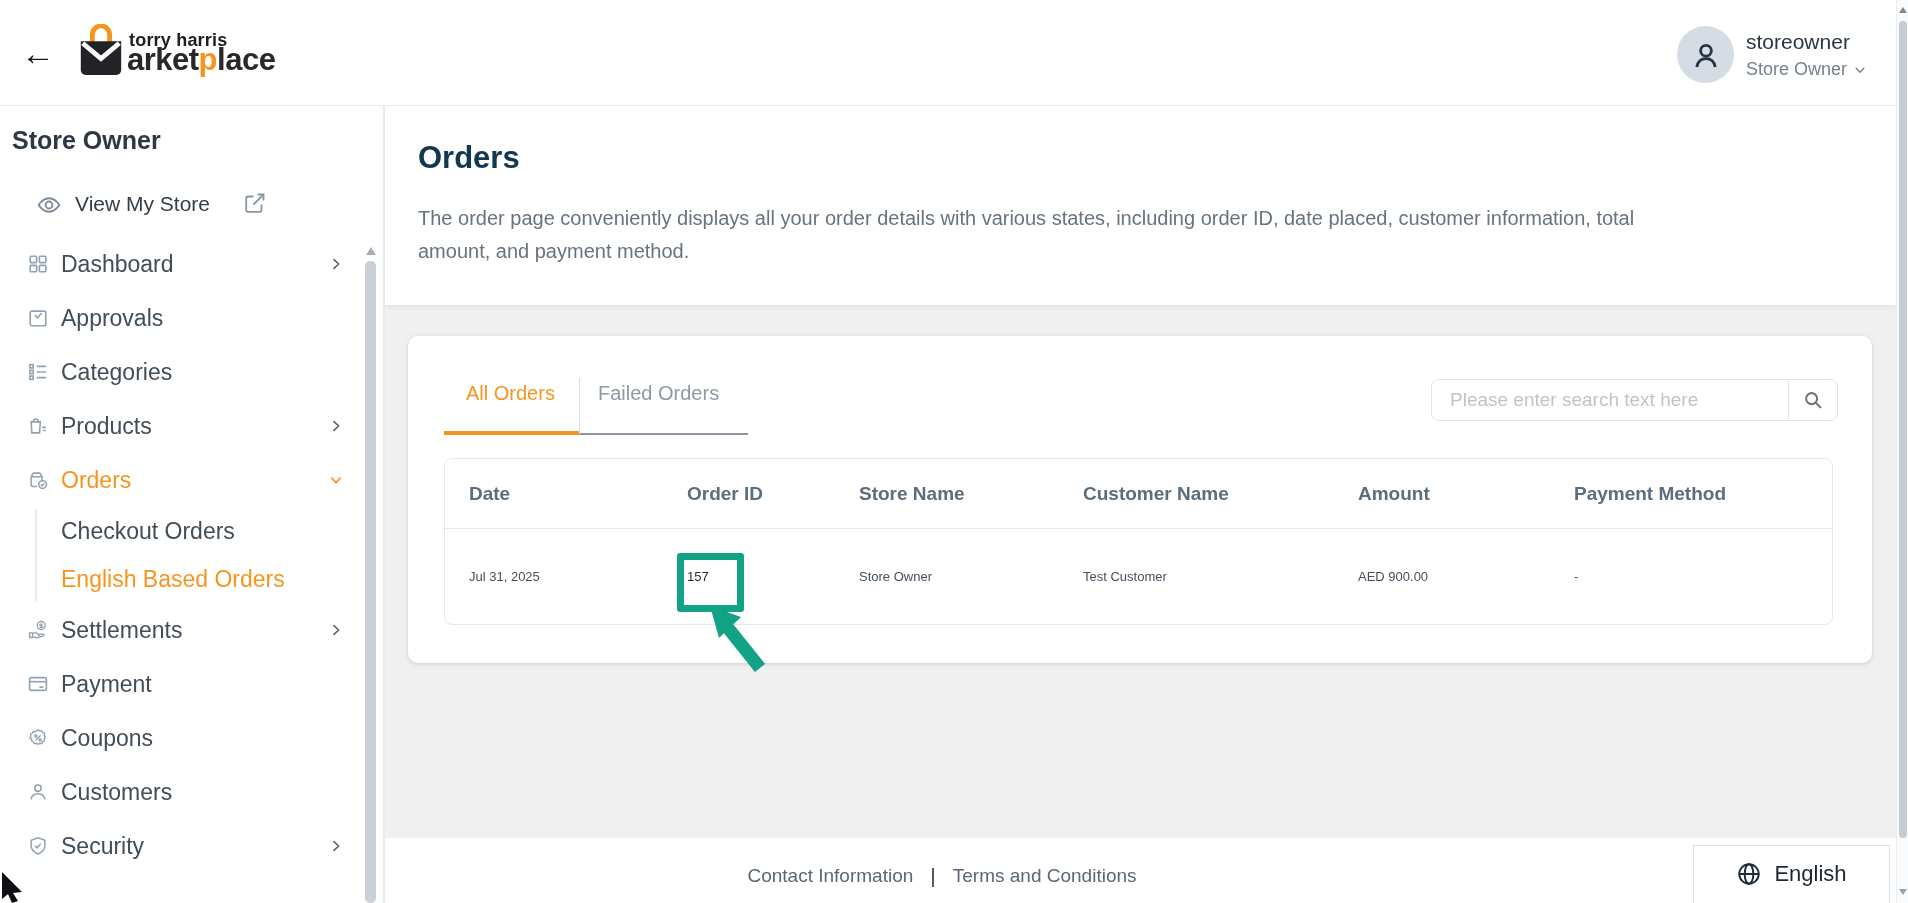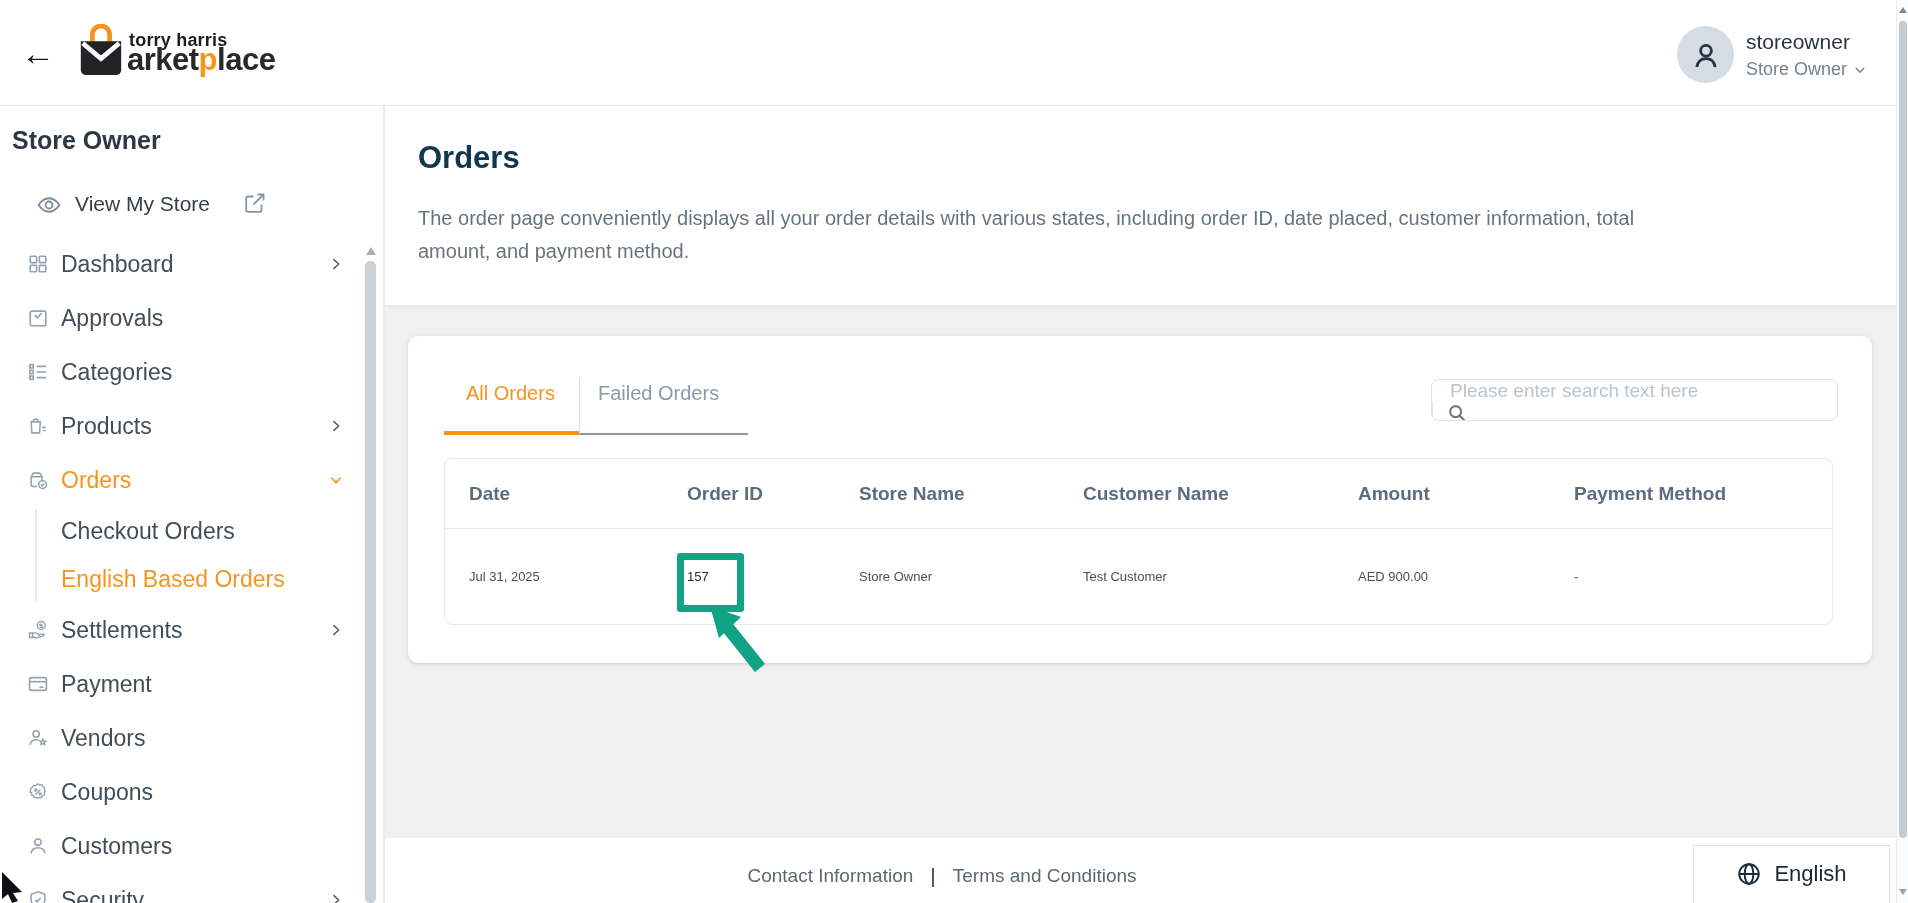--- a/index.html
+++ b/index.html
@@ -64,21 +64,21 @@
   .card{position:absolute;left:23px;top:230px;width:1464px;height:327px;background:#fff;border-radius:10px;
     box-shadow:0 1px 3px rgba(16,24,40,.10),0 1px 8px rgba(16,24,40,.06);}
   .tabs{position:absolute;left:36px;top:42px;display:flex;align-items:stretch;}
   .tab{font-size:20px;padding:4px 0 18px 0;white-space:nowrap;cursor:pointer;}
   .tab.active{width:135px;color:var(--accent);border-bottom:4px solid var(--accent);}
   .tab.active .tab-text{margin-left:22px;}
   .tab.inactive{width:169px;color:#8D99A7;border-bottom:2px solid #8C96A3;border-left:1px solid #D8DDE2;padding-bottom:28px;}
   .tab.inactive .tab-text{margin-left:18px;}
 
   .search{position:absolute;left:1023px;top:43px;width:407px;height:42px;border:1px solid #DEE3E8;border-radius:8px;
-    display:flex;overflow:hidden;background:#fff;flex-direction:column;}
+    display:flex;overflow:hidden;background:#fff;}
   .search input{flex:1;border:0;outline:none;padding:0 10px 0 18px;font-size:19px;color:#3c4854;
     font-family:"Liberation Sans","DejaVu Sans",sans-serif;}
   .search input::placeholder{color:#BDC4CC;}
   .search-btn{width:49px;border:0;border-left:1px solid #DEE3E8;background:#fff;display:flex;align-items:center;justify-content:center;cursor:pointer;color:#6E767F;}
   .search-btn svg{width:22px;height:22px;}
 
   .table{position:absolute;left:36px;top:122px;width:1389px;border:1px solid #E4E8EC;border-radius:8px;overflow:hidden;background:#fff;}
   .t-row{display:grid;grid-template-columns:218px 172px 224px 275px 216px 1fr;align-items:center;}
   .t-head{height:70px;border-bottom:1px solid #E4E8EC;}
   .t-head .t-cell{font-size:19px;font-weight:700;color:#5C6D7E;}
@@ -250,30 +250,20 @@
       </div>
       <div class="nav-item">
         <span class="nav-icon">
           <svg viewBox="0 0 24 24" fill="none" stroke="currentColor" stroke-width="1.8">
             <rect x="2.8" y="5" width="18.4" height="14" rx="2"></rect>
             <path d="M2.8 9.5h18.4"></path>
             <path d="M13.5 15.5h4.5"></path>
           </svg>
         </span>
         <span class="nav-label">Payment</span>
-      </div>
-      <div class="nav-item">
-        <span class="nav-icon">
-          <svg viewBox="0 0 24 24" fill="none" stroke="currentColor" stroke-width="1.7">
-            <circle cx="10" cy="7.5" r="3.4"></circle>
-            <path d="M3.5 19.5c.4-3.6 3-5.6 6.5-5.6 1 0 1.9.2 2.7.5"></path>
-            <path d="M17.3 13.4l.9 1.9 2.1.3-1.5 1.5.35 2.1-1.85-1-1.85 1 .35-2.1-1.5-1.5 2.1-.3z"></path>
-          </svg>
-        </span>
-        <span class="nav-label">Vendors</span>
       </div>
       <div class="nav-item">
         <span class="nav-icon">
           <svg viewBox="0 0 24 24" fill="none" stroke="currentColor" stroke-width="1.5">
             <path d="M12 3.2l1.9 1.1 2.2-.3 1 2 2 1-.3 2.2 1.1 1.8-1.1 1.9.3 2.2-2 1-1 2-2.2-.3-1.9 1.1-1.9-1.1-2.2.3-1-2-2-1 .3-2.2L3.1 12l1.1-1.9-.3-2.2 2-1 1-2 2.2.3z"></path>
             <path d="M9.3 14.7l5.4-5.4"></path>
             <circle cx="9.6" cy="9.9" r="1.2"></circle>
             <circle cx="14.4" cy="14.1" r="1.2"></circle>
           </svg>
         </span>

